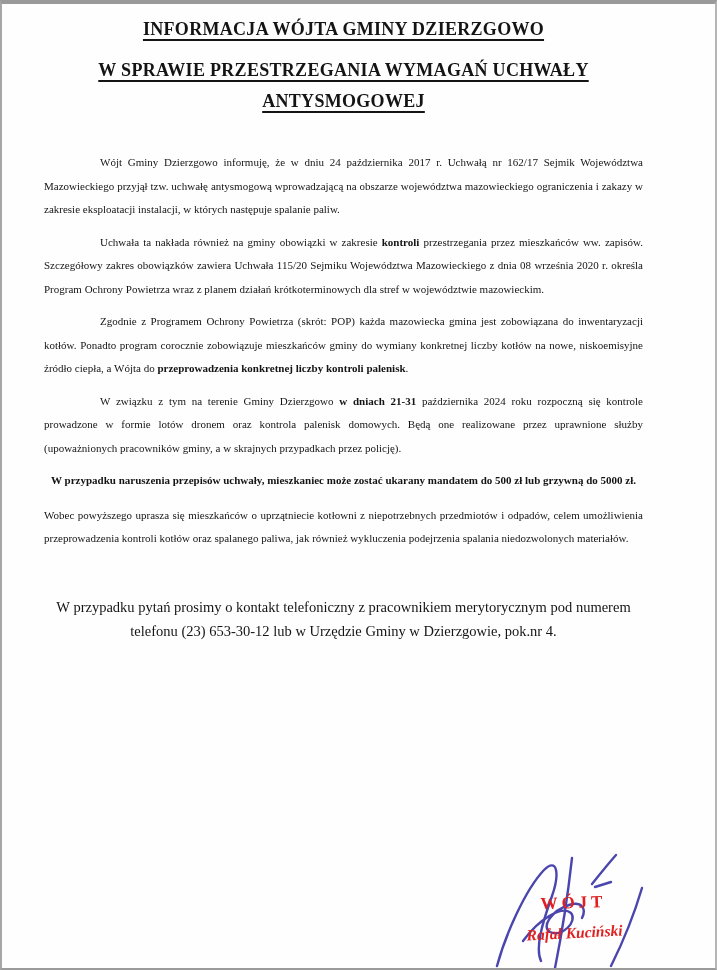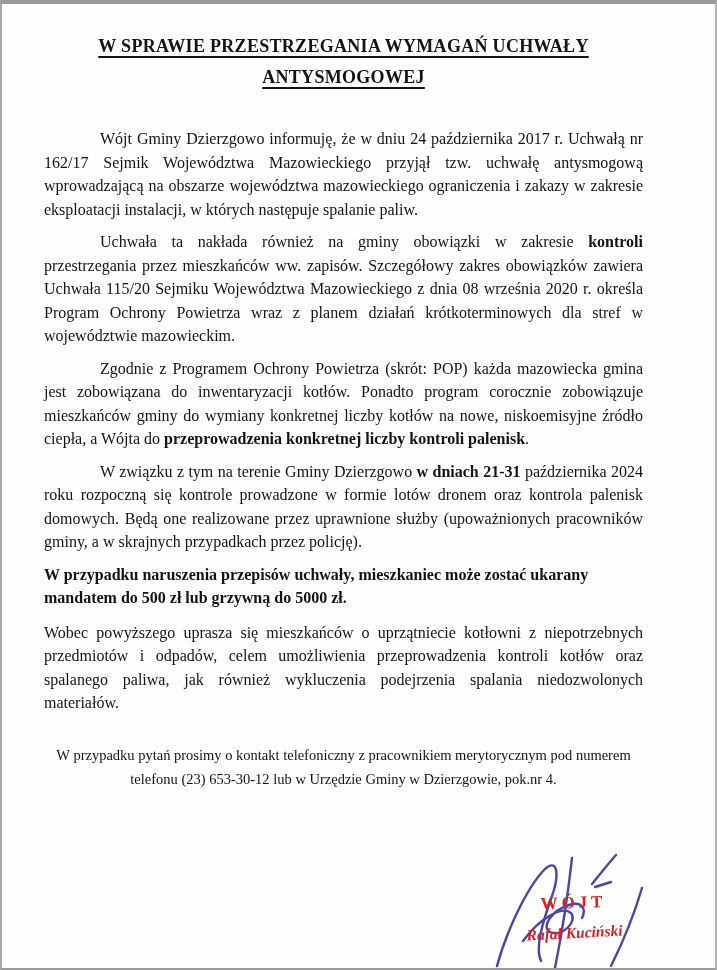--- a/index.html
+++ b/index.html
@@ -42,39 +42,39 @@
     line-height: 31px;
     font-weight: bold;
     text-align: center;
     text-decoration: underline;
     text-decoration-thickness: 2px;
     text-underline-offset: 4px;
     letter-spacing: 0.3px;
   }
   .doc-body p.para {
     margin: 0 0 9px 0;
-    font-size: 16px;
+    font-size: 11px;
     line-height: 23.5px;
     text-align: justify;
   }
   .doc-body p.p-indent { text-indent: 56px; }
   .doc-body p.p-center-bold {
-    text-align: left;
+    text-align: center;
     font-weight: bold;
     text-indent: 0;
     line-height: 23.5px;
     margin: 3px 0 11px 0;
   }
   .seg-b { font-weight: bold; }
   .seg-u {
     text-decoration-thickness: 1.5px;
     text-underline-offset: 3px;
   }
   p.contact-note {
-    margin: 28px auto 0 auto;
+    margin: 44px auto 0 auto;
     max-width: 590px;
     font-size: 14.5px;
     line-height: 24px;
     text-align: center;
   }
   .signature-block {
     position: absolute;
     right: 18px;
     bottom: 0;
     width: 260px;
@@ -108,20 +108,21 @@
     left: 8px;
     top: 0;
     overflow: visible;
   }
 </style>
 </head>
 <body>
 
 <div class="page">
   <div class="inner">
+    <h1 class="doc-title">INFORMACJA WÓJTA GMINY DZIERZGOWO</h1>
     <h2 class="doc-subtitle">W SPRAWIE PRZESTRZEGANIA WYMAGAŃ UCHWAŁY ANTYSMOGOWEJ</h2>
 
     <div class="doc-body">
         <p class="para p-indent"><span class="">Wójt Gminy Dzierzgowo informuję, że w dniu 24 października 2017 r. Uchwałą nr 162/17 Sejmik Województwa Mazowieckiego przyjął tzw. uchwałę antysmogową wprowadzającą na obszarze województwa mazowieckiego ograniczenia i zakazy w zakresie eksploatacji instalacji, w których następuje spalanie paliw.</span></p>
         <p class="para p-indent"><span class="">Uchwała ta nakłada również na gminy obowiązki w zakresie </span><span class="seg-b seg-u">kontroli</span><span class=""> przestrzegania przez mieszkańców ww. zapisów. Szczegółowy zakres obowiązków zawiera Uchwała 115/20 Sejmiku Województwa Mazowieckiego z dnia 08 września 2020 r. określa Program Ochrony Powietrza wraz z planem działań krótkoterminowych dla stref w województwie mazowieckim.</span></p>
         <p class="para p-indent"><span class="">Zgodnie z Programem Ochrony Powietrza (skrót: POP) każda mazowiecka gmina jest zobowiązana do inwentaryzacji kotłów. Ponadto program corocznie zobowiązuje mieszkańców gminy do wymiany konkretnej liczby kotłów na nowe, niskoemisyjne źródło ciepła, a Wójta do </span><span class="seg-b seg-u">przeprowadzenia konkretnej liczby kontroli palenisk</span><span class="">.</span></p>
         <p class="para p-indent"><span class="">W związku z tym na terenie Gminy Dzierzgowo </span><span class="seg-b seg-u">w dniach 21-31</span><span class=""> </span><span class="seg-u">października 2024</span><span class=""> roku rozpoczną się kontrole prowadzone w formie lotów dronem oraz kontrola palenisk domowych. Będą one realizowane przez uprawnione służby (upoważnionych pracowników gminy, a w skrajnych przypadkach przez policję).</span></p>
         <p class="para p-center-bold"><span class="seg-b ">W przypadku naruszenia przepisów uchwały, mieszkaniec może zostać ukarany mandatem do 500 zł lub grzywną do 5000 zł.</span></p>
         <p class="para"><span class="">Wobec powyższego uprasza się mieszkańców o uprzątniecie kotłowni z niepotrzebnych przedmiotów i odpadów, celem umożliwienia przeprowadzenia kontroli kotłów oraz spalanego paliwa, jak również wykluczenia podejrzenia spalania niedozwolonych materiałów.</span></p>
       </div>

